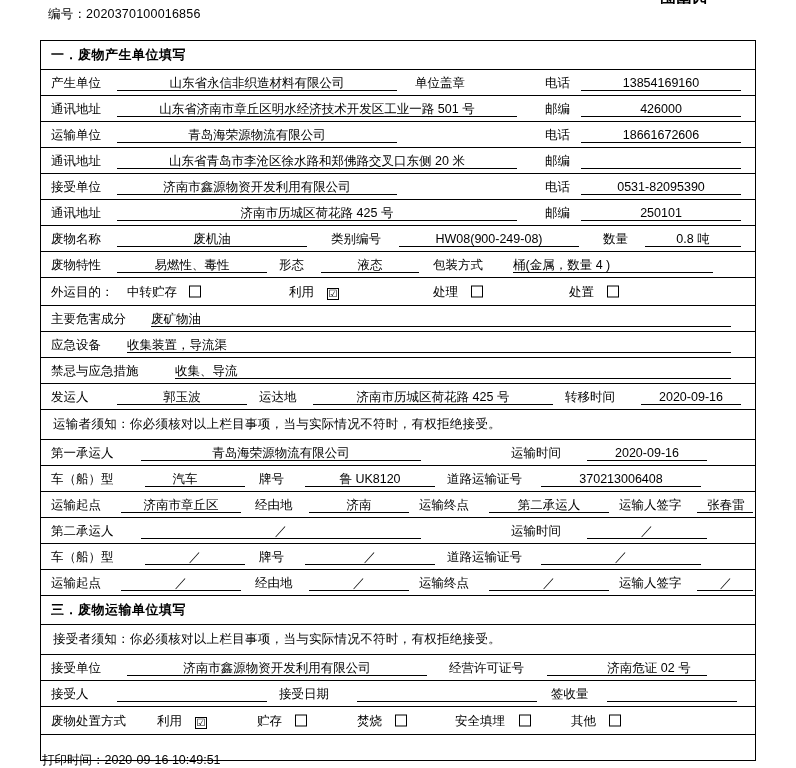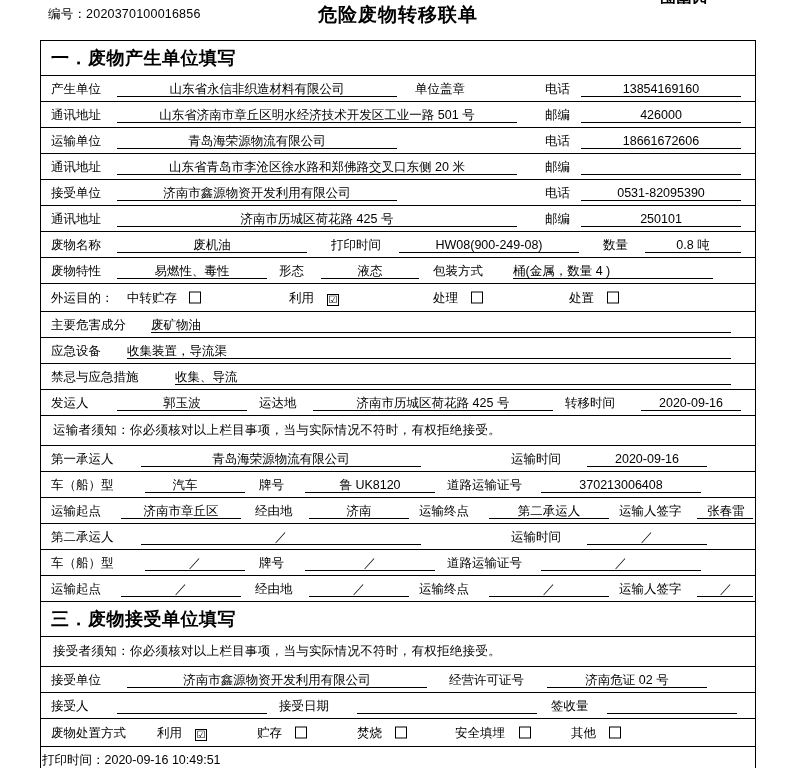--- a/index.html
+++ b/index.html
@@ -60,21 +60,21 @@
     width: 716px;
     border-collapse: collapse;
     table-layout: fixed;
   }
   table.main td {
     border: 1px solid #000;
     padding: 0;
     vertical-align: middle;
   }
   .sec-head {
-    font-size: 18px;
+    font-size: 13px;
     font-weight: bold;
     padding: 5px 0 5px 10px !important;
     letter-spacing: 0.5px;
   }
   .row {
     height: 25px;
     position: relative;
     margin-left: 46px;
   }
   .row-inner {
@@ -138,21 +138,20 @@
 </style>
 </head>
 <body>
 
 <div class="page">
 
   <div class="topbar">
     <div class="doc-no">
       <span>编号：</span><span>2020370100016856</span>
     </div>
-    <div class="doc-title">危险废物转移联单</div>
     <div class="corner-mark">国南西</div>
   </div>
 
   <table class="main">
 
     <tbody>
         <tr>
       <td class="sec-head">一．废物产生单位填写</td>
     </tr>
 
@@ -234,21 +233,21 @@
         </div>
       </td>
     </tr>
 
     <tr>
       <td class="row">
         <div class="row-inner">
           <span class="lbl" style="left:10px">废物名称</span>
           <span class="val" style="left:76px;width:190px">废机油</span>
           <span class="uline" style="left:76px;width:190px;top:20px"></span>
-          <span class="lbl" style="left:290px">打印时间</span>
+          <span class="lbl" style="left:290px">类别编号</span>
           <span class="val" style="left:358px;width:180px">HW08(900-249-08)</span>
           <span class="uline" style="left:358px;width:180px;top:20px"></span>
           <span class="lbl" style="left:562px">数量</span>
           <span class="val" style="left:604px;width:96px">0.8 吨</span>
           <span class="uline" style="left:604px;width:96px;top:20px"></span>
         </div>
       </td>
     </tr>
 
     <tr>
@@ -424,35 +423,35 @@
           <span class="val slash" style="left:448px;width:120px">／</span>
           <span class="uline" style="left:448px;width:120px;top:20px"></span>
           <span class="lbl" style="left:578px">运输人签字</span>
           <span class="val slash" style="left:660px;width:50px">／</span>
           <span class="uline" style="left:656px;width:56px;top:20px"></span>
         </div>
       </td>
     </tr>
 
     <tr>
-      <td class="sec-head">三．废物接受单位填写</td>
+      <td class="sec-head">三．废物运输单位填写</td>
     </tr>
 
     <tr>
       <td class="notice">接受者须知：你必须核对以上栏目事项，当与实际情况不符时，有权拒绝接受。</td>
     </tr>
 
     <tr>
       <td class="row">
         <div class="row-inner">
           <span class="lbl" style="left:10px">接受单位</span>
           <span class="val" style="left:86px;width:300px">济南市鑫源物资开发利用有限公司</span>
           <span class="uline" style="left:86px;width:300px;top:20px"></span>
           <span class="lbl" style="left:408px">经营许可证号</span>
-          <span class="val" style="left:506px;width:160px">济南危证 02 号</span>
+          <span class="val" style="left:528px;width:160px">济南危证 02 号</span>
           <span class="uline" style="left:506px;width:160px;top:20px"></span>
         </div>
       </td>
     </tr>
 
     <tr>
       <td class="row">
         <div class="row-inner">
           <span class="lbl" style="left:10px">接受人</span>
           <span class="val" style="left:76px;width:150px"></span>

